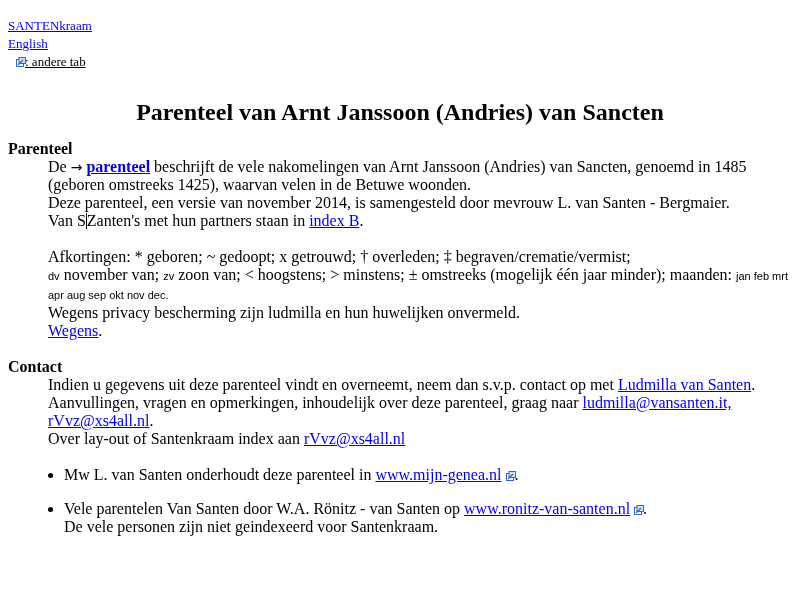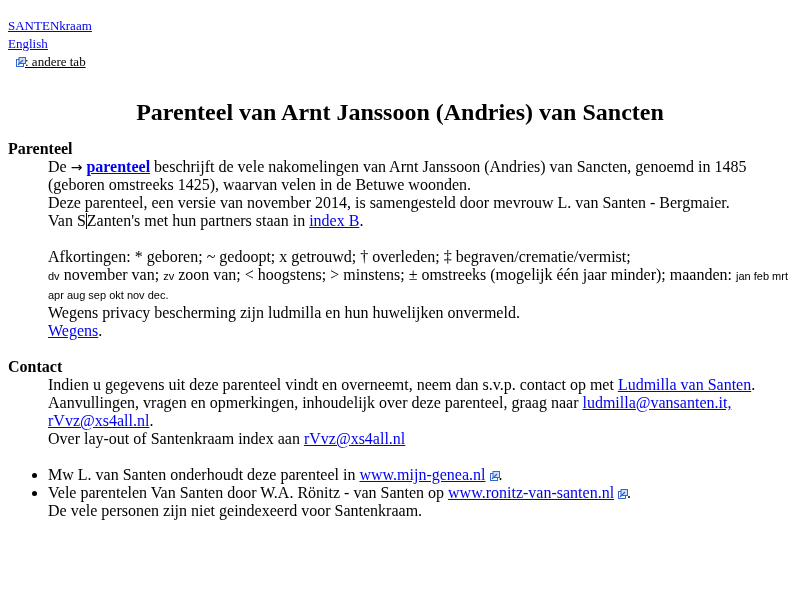--- a/index.html
+++ b/index.html
@@ -22,21 +22,21 @@
     h1 {
       font-size: 24px; line-height: 28px; font-weight: bold;
       text-align: center; margin: 27px 0 14px 0;
     }
     dl { margin: 0; }
     dt { font-weight: bold; }
     dd { margin: 0 0 18px 40px; }
     .sans { font-family: "Liberation Sans", sans-serif; font-size: 11px; }
     .cursor { display: inline-block; width: 1px; height: 16px; background: #000; vertical-align: -3px; }
     ul { margin: 4px 0 0 0; padding-left: 40px; }
-    li { margin: 0; }
+    li { margin: 16px; }
     .arrow { font-family: "DejaVu Sans", sans-serif; font-size: 14px; }
   </style>
 </head>
 <body>
 
 <div class="top-links small">
   <div><a href="#">SANTENkraam</a></div>
   <div><a href="#">English</a></div>
   <div class="legend-line">
     <span class="ext-icon">

